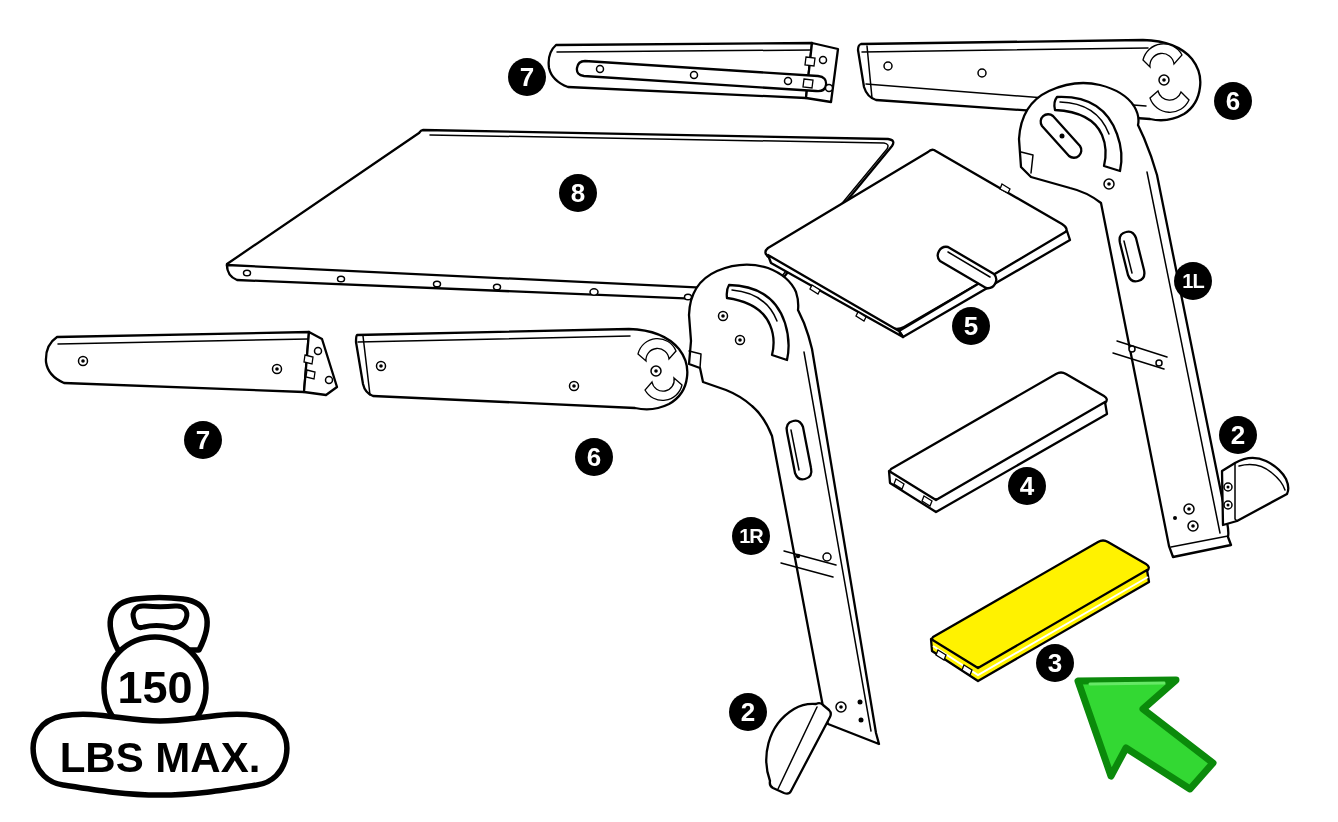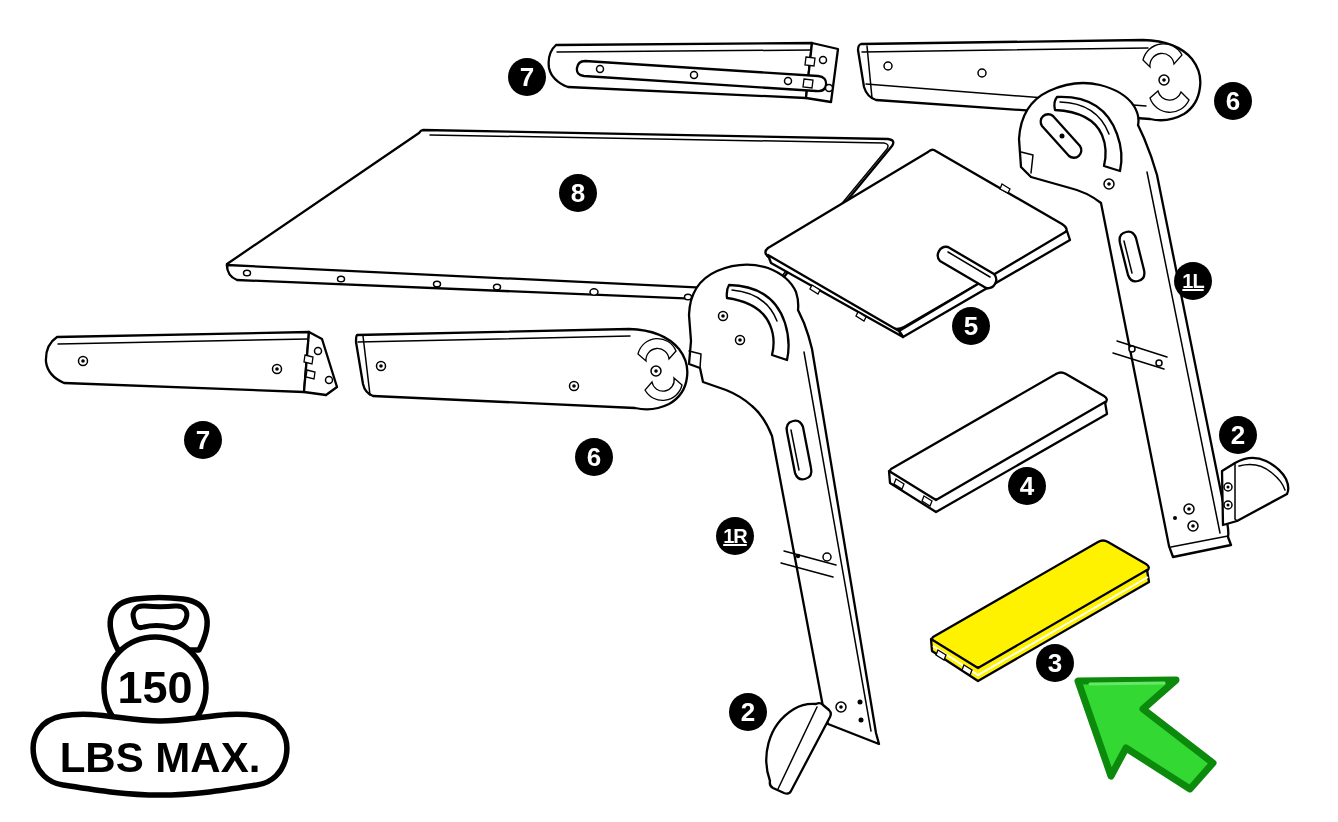--- a/index.html
+++ b/index.html
@@ -7,21 +7,21 @@
     position:relative; width:1338px; height:822px; background:#ffffff;
     font-family:"Liberation Sans", sans-serif; overflow:hidden;
   }
   .stage svg { position:absolute; left:0; top:0; }
   .badge {
     position:absolute; width:38px; height:38px; border-radius:50%;
     background:#000; color:#fff; display:flex; align-items:center; justify-content:center;
     font-family:"Liberation Sans", sans-serif; font-weight:bold; font-size:26px; line-height:1;
     user-select:none;
   }
-  .badge.wide { font-size:20px; letter-spacing:-1px;text-decoration:underline; }
+  .badge.wide { font-size:20px; letter-spacing:-1px; }
   .outline  { fill:#fff; stroke:#000; stroke-width:2.3; stroke-linejoin:round; }
   .thin     { fill:none; stroke:#000; stroke-width:1.5; stroke-linejoin:round; stroke-linecap:round; }
   .ring     { fill:#fff; stroke:#000; stroke-width:1.5; }
   .dot      { fill:#000; stroke:none; }
   .tick     { fill:#fff; stroke:#000; stroke-width:1.3; }
 </style>
 </head>
 <body>
 
 <div class="stage">
@@ -199,16 +199,16 @@
 
   <div class="badge" style="left:508px; top:58px;">7</div>
   <div class="badge" style="left:1214px; top:82px;">6</div>
   <div class="badge" style="left:559px; top:174px;">8</div>
   <div class="badge wide" style="left:1174px; top:262px;">1L</div>
   <div class="badge" style="left:952px; top:307px;">5</div>
   <div class="badge" style="left:184px; top:421px;">7</div>
   <div class="badge" style="left:575px; top:438px;">6</div>
   <div class="badge" style="left:1219px; top:416px;">2</div>
   <div class="badge" style="left:1008px; top:467px;">4</div>
-  <div class="badge wide" style="left:716px; top:517px;">1R</div>
+  <div class="badge wide" style="left:732px; top:517px;">1R</div>
   <div class="badge" style="left:1036px; top:644px;">3</div>
   <div class="badge" style="left:729px; top:693px;">2</div>
 </div>
 
 </body></html>

